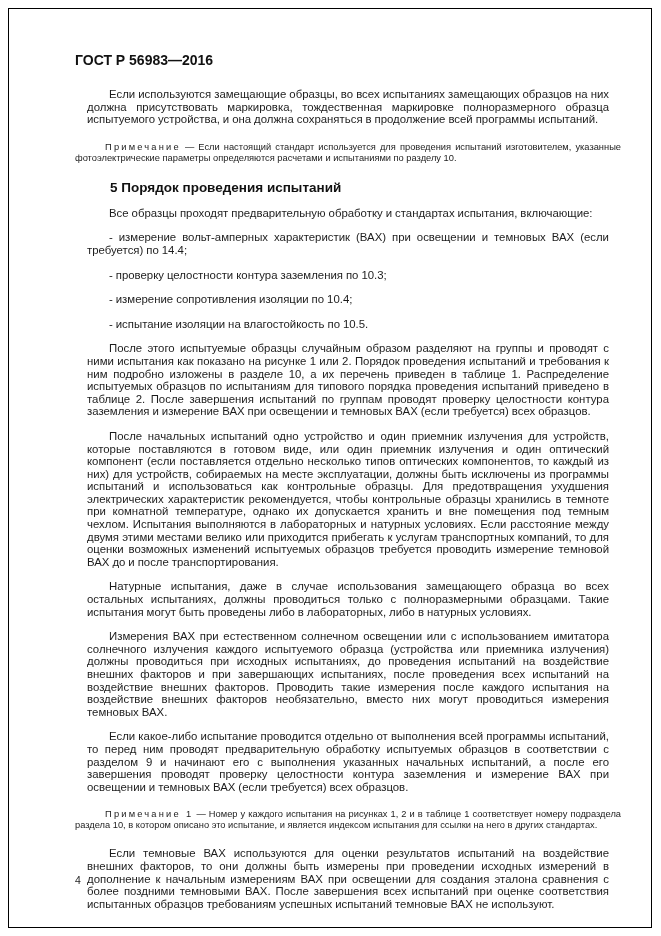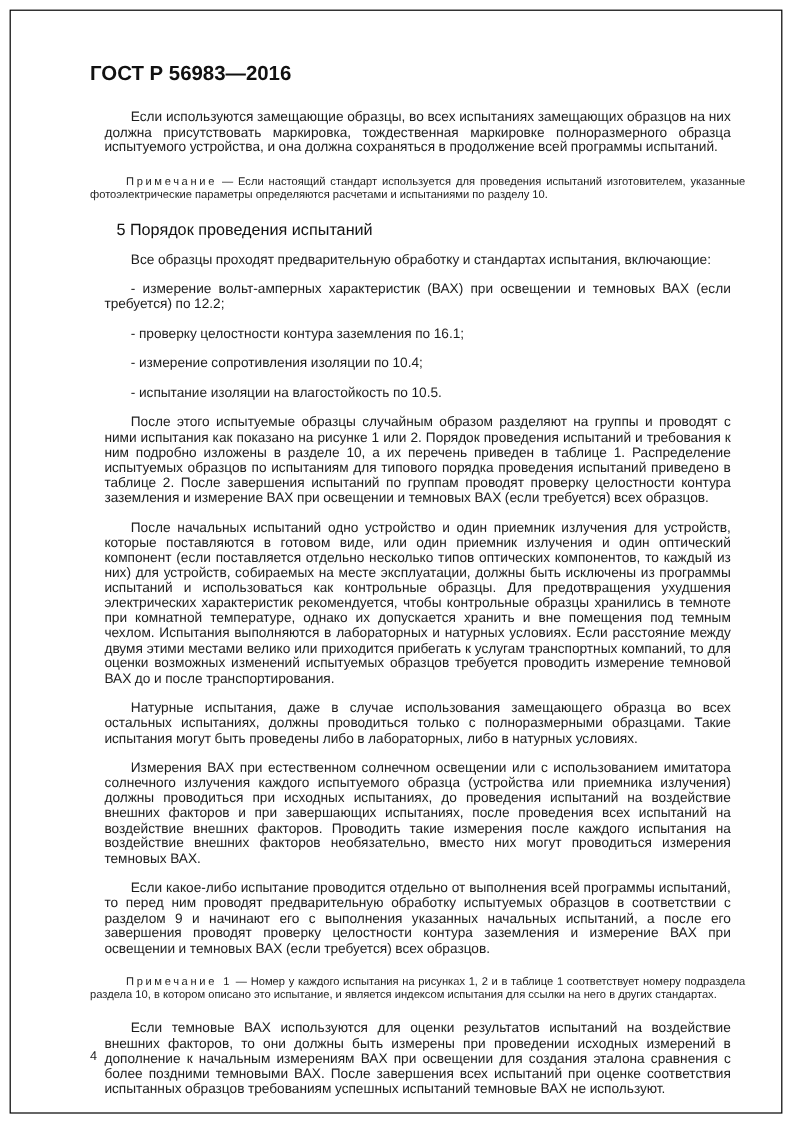--- a/index.html
+++ b/index.html
@@ -25,21 +25,21 @@
     border: 1px solid #000000;
   }
   .content {
     position: absolute;
     top: 52px;
     left: 75px;
     right: 40px;
   }
   .doc-header {
     font-weight: bold;
-    font-size: 17px;
+    font-size: 14px;
     margin: 0 0 20px 0;
     color: #111;
   }
   p.body {
     margin: 12px;
     font-size: 11.4px;
     line-height: 12.6px;
     text-align: justify;
     word-spacing: -0.2px;
   }
@@ -54,22 +54,22 @@
     font-size: 9.3px;
     line-height: 11px;
     text-align: justify;
     text-indent: 30px;
   }
   .note-label {
     letter-spacing: 2.2px;
   }
   h2.section-heading {
     font-size: 13.5px;
-    font-weight: normal;
-    margin: 14px 0 11px 22px;
+    font-weight: bold;
+    margin: 14px 0 11px 35px;
     color: #111;
   }
   .page-number {
     position: absolute;
     left: 75px;
     bottom: 50px;
     font-size: 10.5px;
     color: #1c1c1c;
   }
 </style>
@@ -85,22 +85,22 @@
 
     <p class="body indent">Если используются замещающие образцы, во всех испытаниях замещающих образцов на них должна присутствовать маркировка, тождественная маркировке полноразмерного образца испытуемого устройства, и она должна сохраняться в продолжение всей программы испытаний.</p>
 
     <p class="note"><span class="note-label">Примечание</span> <span>— Если настоящий стандарт используется для проведения испытаний изготовителем, указанные фотоэлектрические параметры определяются расчетами и испытаниями по разделу 10.</span></p>
 
     <h2 class="section-heading">5 Порядок проведения испытаний</h2>
 
 
     <p class="body indent">Все образцы проходят предварительную обработку и стандартах испытания, включающие:</p>
 
-    <p class="body list-item">-  измерение вольт-амперных характеристик (ВАХ) при освещении и темновых ВАХ (если требуется) по 12.2;</p>
-    <p class="body list-item">-  проверку целостности контура заземления по 16.1;</p>
+    <p class="body list-item">-  измерение вольт-амперных характеристик (ВАХ) при освещении и темновых ВАХ (если требуется) по 14.4;</p>
+    <p class="body list-item">-  проверку целостности контура заземления по 10.3;</p>
     <p class="body list-item">-  измерение сопротивления изоляции по 10.4;</p>
     <p class="body list-item">-  испытание изоляции на влагостойкость по 10.5.</p>
 
     <p class="body indent">После этого испытуемые образцы случайным образом разделяют на группы и проводят с ними испытания как показано на рисунке 1 или 2. Порядок проведения испытаний и требования к ним подробно изложены в разделе 10, а их перечень приведен в таблице 1. Распределение испытуемых образцов по испытаниям для типового порядка проведения испытаний приведено в таблице 2. После завершения испытаний по группам проводят проверку целостности контура заземления и измерение ВАХ при освещении и темновых ВАХ (если требуется) всех образцов.</p>
 
     <p class="body indent">После начальных испытаний одно устройство и один приемник излучения для устройств, которые поставляются в готовом виде, или один приемник излучения и один оптический компонент (если поставляется отдельно несколько типов оптических компонентов, то каждый из них) для устройств, собираемых на месте эксплуатации, должны быть исключены из программы испытаний и использоваться как контрольные образцы. Для предотвращения ухудшения электрических характеристик рекомендуется, чтобы контрольные образцы хранились в темноте при комнатной температуре, однако их допускается хранить и вне помещения под темным чехлом. Испытания выполняются в лабораторных и натурных условиях. Если расстояние между двумя этими местами велико или приходится прибегать к услугам транспортных компаний, то для оценки возможных изменений испытуемых образцов требуется проводить измерение темновой ВАХ до и после транспортирования.</p>
 
     <p class="body indent">Натурные испытания, даже в случае использования замещающего образца во всех остальных испытаниях, должны проводиться только с полноразмерными образцами. Такие испытания могут быть проведены либо в лабораторных, либо в натурных условиях.</p>
 
     <p class="body indent">Измерения ВАХ при естественном солнечном освещении или с использованием имитатора солнечного излучения каждого испытуемого образца (устройства или приемника излучения) должны проводиться при исходных испытаниях, до проведения испытаний на воздействие внешних факторов и при завершающих испытаниях, после проведения всех испытаний на воздействие внешних факторов. Проводить такие измерения после каждого испытания на воздействие внешних факторов необязательно, вместо них могут проводиться измерения темновых ВАХ.</p>

